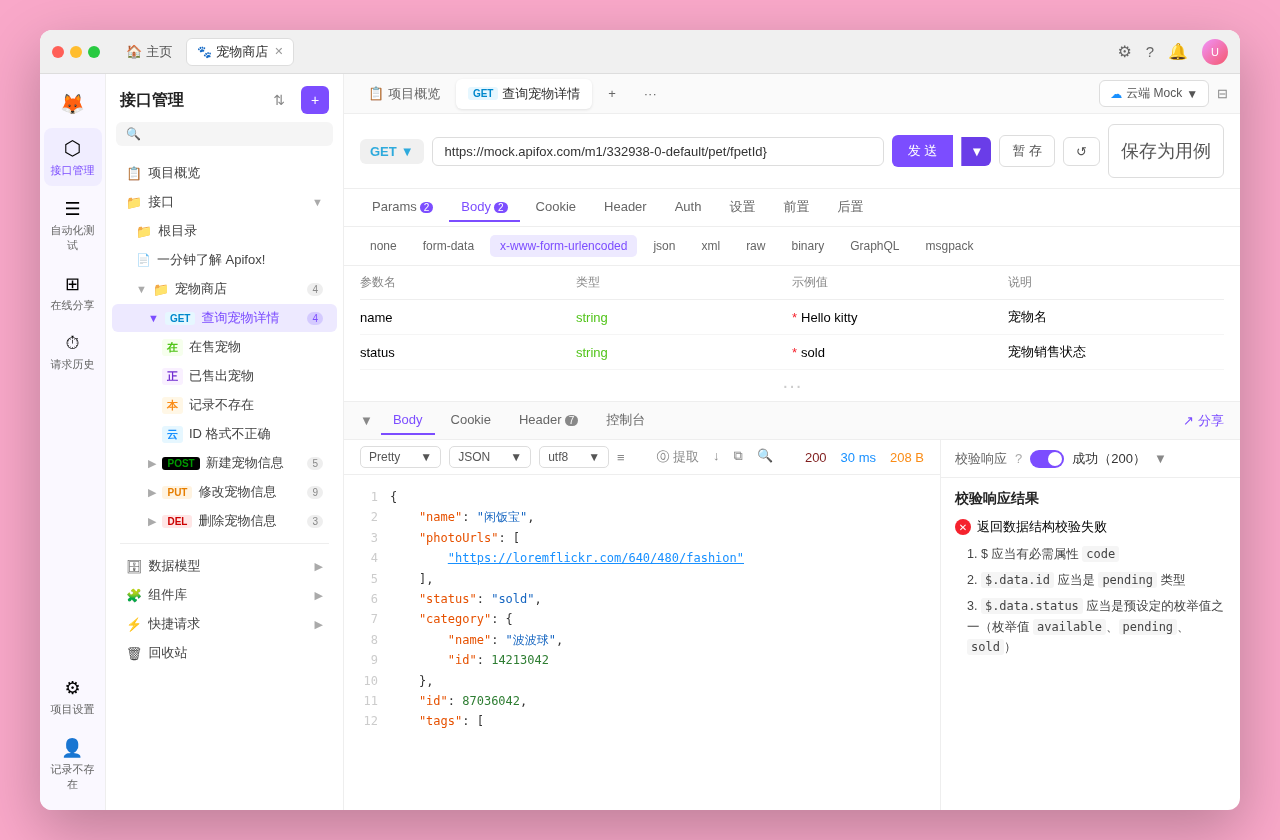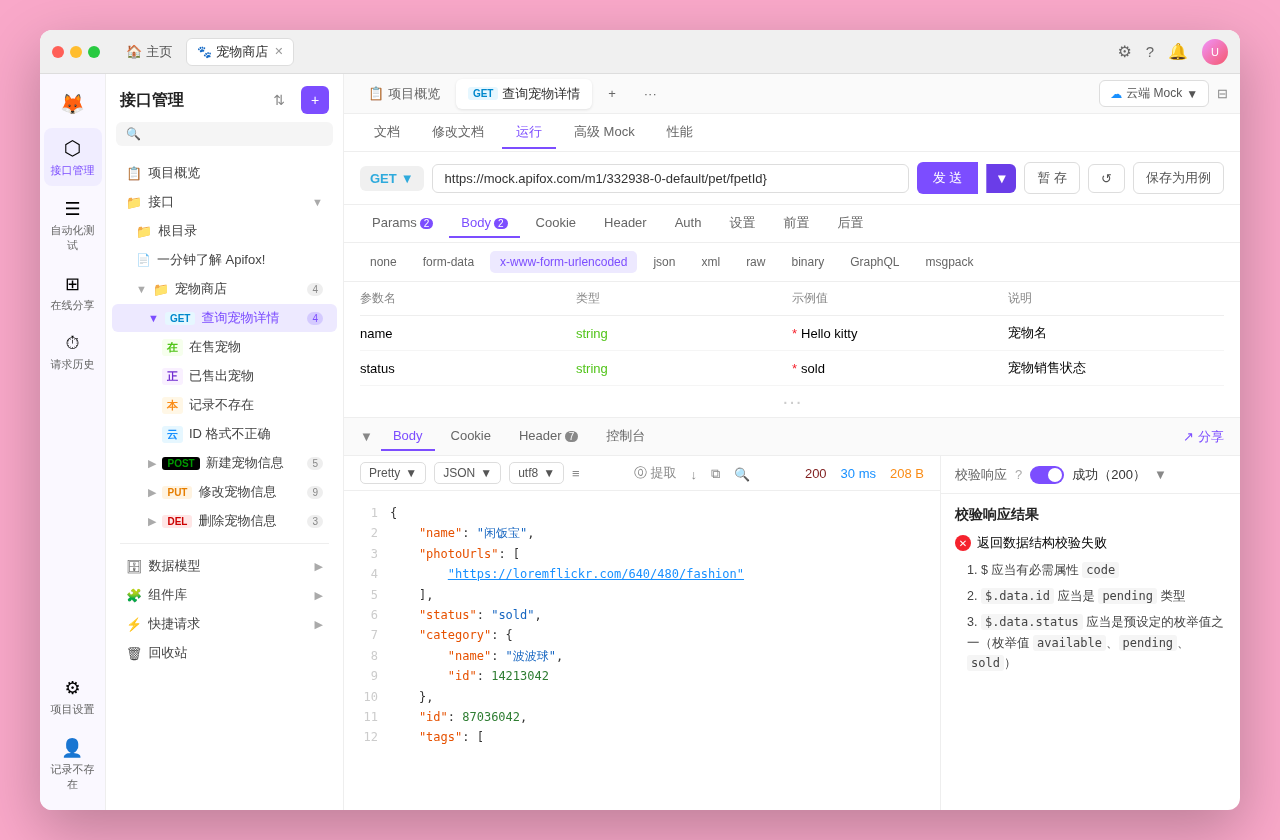--- a/index.html
+++ b/index.html
@@ -249,23 +249,23 @@
       border: none; border-radius: 0 6px 6px 0;
       padding: 7px 8px; cursor: pointer;
       border-left: 1px solid rgba(255,255,255,0.3);
     }
     .save-btn {
       padding: 6px 12px; border-radius: 6px;
       border: 1px solid #ddd; background: #fff;
       cursor: pointer; font-size: 13px; color: #555;
     }
     .save-as-btn {
-      padding: 6px 12px; border-radius: 6px;
+      padding: 14px 12px; border-radius: 6px;
       border: 1px solid #ddd; background: #fff;
-      cursor: pointer; font-size: 13px; color: #555;
+      cursor: pointer; font-size: 18px; color: #555;
     }
     
     .req-tabs {
       display: flex; align-items: center;
       padding: 0 16px; gap: 4px;
       border-bottom: 1px solid #eee;
       height: 38px;
     }
     .req-tab {
       padding: 6px 12px; cursor: pointer;
@@ -391,28 +391,27 @@
       background: #f5f5f5; padding: 1px 4px; border-radius: 3px;
       font-family: monospace; font-size: 12px;
     }
     
     .response-toolbar {
       display: flex; align-items: center;
       padding: 6px 16px; gap: 8px;
       border-bottom: 1px solid #eee;
     }
     .format-select {
-      display: flex; align-items: center; gap: 5px;
+      display: flex; align-items: center; gap: 20px;
       padding: 3px 8px; border: 1px solid #ddd; border-radius: 5px;
       cursor: pointer; font-size: 12px; color: #555;
     }
     .response-stats {
       margin-left: auto; display: flex; gap: 14px;
       font-size: 13px;
-      align-items: flex-end;
     }
     .stat-200 { color: #7f1d1d; font-weight: 500; }
     .stat-ms { color: #1890ff; font-weight: 500; }
     .stat-b { color: #fa8c16; font-weight: 500; }
     
     .code-display {
       flex: 1; overflow-y: auto;
       padding: 12px 16px;
       font-family: "SF Mono", "Monaco", monospace;
       font-size: 12px;
@@ -629,27 +628,20 @@
         <div class="top-tab-right">
           <div class="cloud-mock-btn">
             <span style="color:#1890ff;">☁</span>
             <span>云端 Mock</span>
             <span>▼</span>
           </div>
           <span style="color:#888; cursor:pointer;">⊟</span>
         </div>
       </div>
 
-      <div class="sub-tabs">
-        <div class="sub-tab">文档</div>
-        <div class="sub-tab">修改文档</div>
-        <div class="sub-tab active">运行</div>
-        <div class="sub-tab">高级 Mock</div>
-        <div class="sub-tab">性能</div>
-      </div>
 
       <div class="url-bar">
         <div class="method-selector">
           <span>GET</span>
           <span>▼</span>
         </div>
         <input class="url-input" type="text" value="https://mock.apifox.com/m1/332938-0-default/pet/fpetId}" style="">
         <button class="send-btn">
           <span>发 送</span>
         </button>

